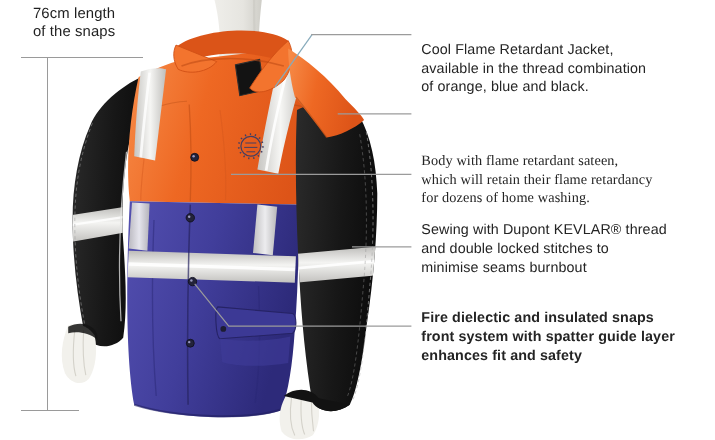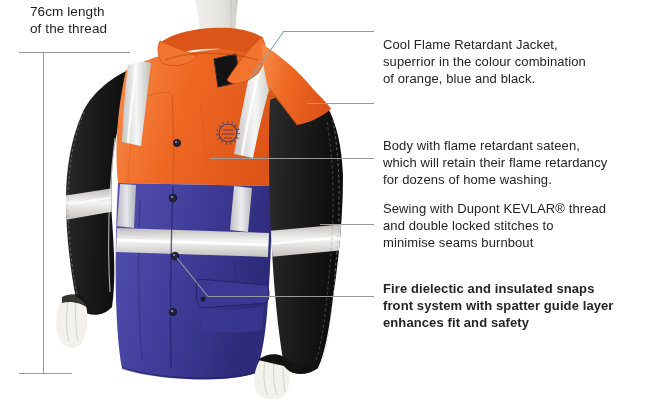--- a/index.html
+++ b/index.html
@@ -4,21 +4,21 @@
 <style>
   html,body{margin:0;padding:0;background:#fff;}
   .stage{position:relative;width:622px;height:400px;background:#ffffff;overflow:hidden;
          font-family:"Liberation Sans",sans-serif;}
   svg.art{position:absolute;left:0;top:0;}
   .measure-label{position:absolute;left:30px;top:3px;font-size:13.5px;line-height:17px;
                  color:#1f1f1f;letter-spacing:.1px;}
   .note{position:absolute;left:383px;width:266px;font-size:13px;line-height:17px;
         color:#242424;letter-spacing:.1px;}
   .note div{white-space:nowrap;}
-  .n1{top:24px;margin-top:12px;} .n2{top:85px;} .n3{top:137px;} .n4{top:200px;} .n5{top:280px;font-weight:bold;}
+  .n1{top:24px;margin-top:12px;} .n2{top:85px;} .n3{top:137px;font-family:Liberation Serif, serif;} .n4{top:200px;} .n5{top:280px;font-weight:bold;}
 </style>
 </head>
 <body>
 
 <div class="stage">
 
   <svg class="art" width="650" height="400" viewBox="0 0 650 400">
     <defs>
       <linearGradient id="orng" x1="0" y1="0" x2="1" y2="0.25">
         <stop offset="0" stop-color="#f78d4a"></stop>
@@ -191,26 +191,26 @@
       <line x1="283" y1="31.5" x2="374" y2="31.5" stroke="#9b9b9b"></line>
       <line x1="307" y1="103.5" x2="374" y2="103.5" stroke="#9b9b9b"></line>
       <line x1="210" y1="158.5" x2="374" y2="158.5" stroke="#9b9b9b"></line>
       <line x1="320" y1="224.5" x2="374" y2="224.5" stroke="#9b9b9b"></line>
       <polyline points="177,258 208,296.5 374,296.5" stroke="#9b9b9b"></polyline>
     </g>
   </svg>
 
   <div class="measure-label">
     <div>76cm length</div>
-    <div>of the thread</div>
+    <div>of the snaps</div>
   </div>
 
   <div class="note n1">
     <div>Cool Flame Retardant Jacket,</div>
-    <div>superrior in the colour combination</div>
+    <div>available in the thread combination</div>
     <div>of orange, blue and black.</div>
   </div>
 
 
   <div class="note n3">
     <div>Body with flame retardant sateen,</div>
     <div>which will retain their flame retardancy</div>
     <div>for dozens of home washing.</div>
   </div>
 

